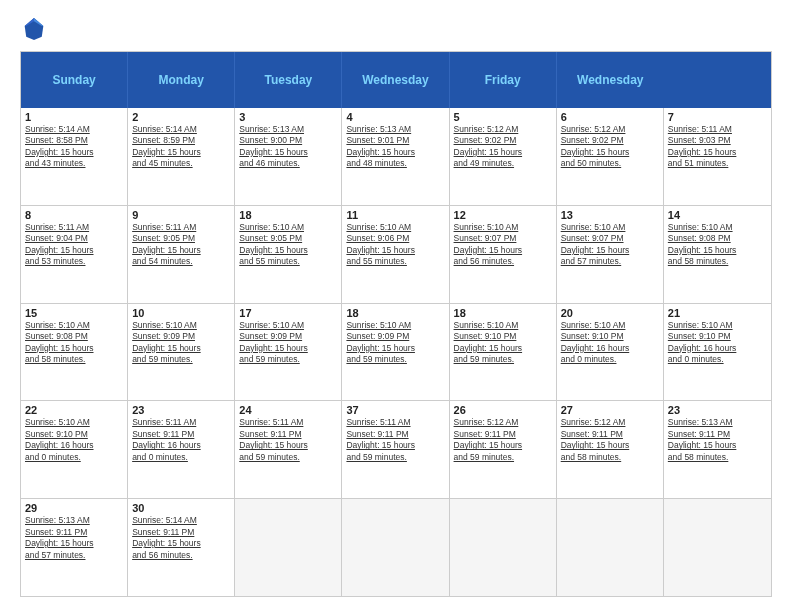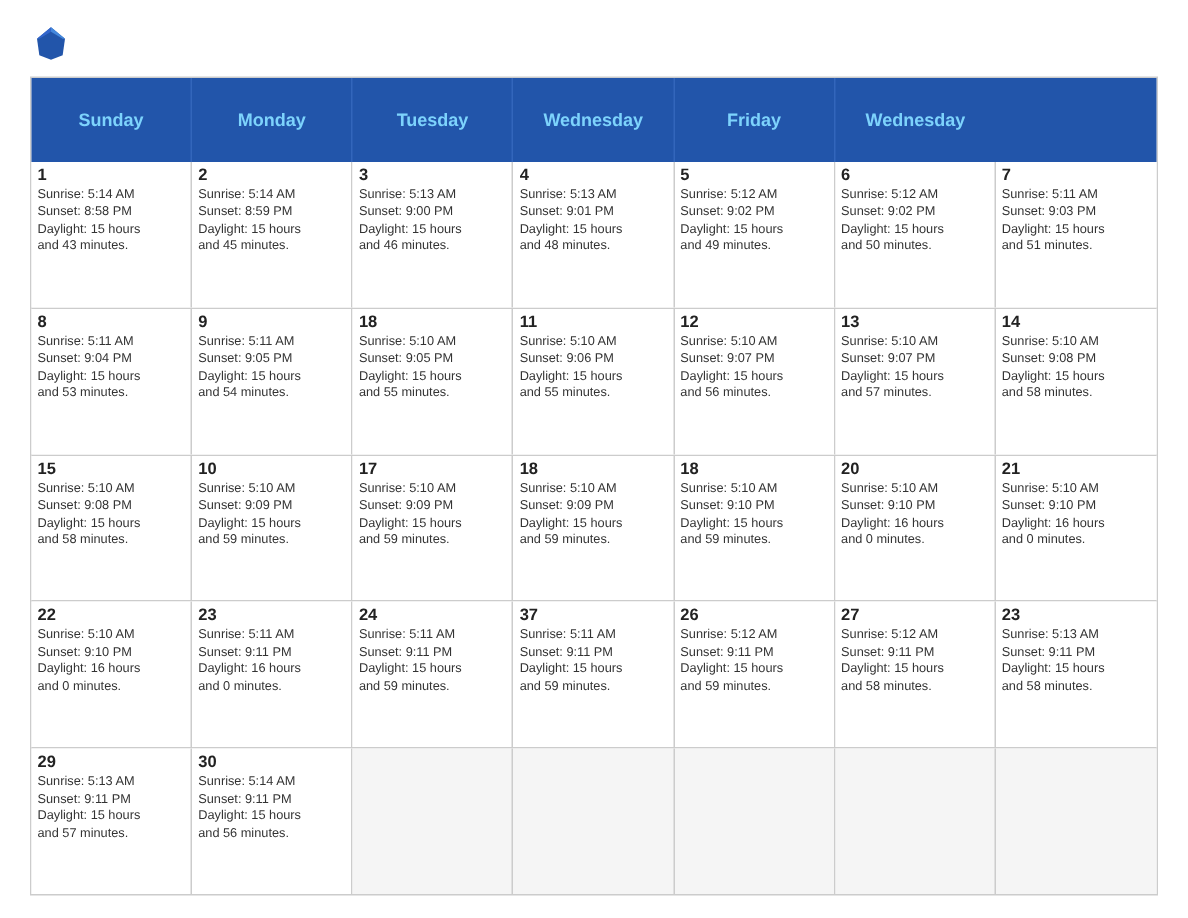--- a/index.html
+++ b/index.html
@@ -99,20 +99,21 @@
       font-size: 11px;
       font-weight: bold;
       color: #222;
       display: block;
       margin-bottom: 1px;
     }
     .cell-text {
       font-size: 8.5px;
       line-height: 1.35;
       color: #333;
+      text-decoration: underline;
     }
   </style>
 </head>
 <body>
 
 <div class="page">
   <div class="header">
     <div class="logo">
       <svg class="logo-icon" viewBox="0 0 36 36">
         <polygon points="18,4 30,14 28,28 18,32 8,28 6,14" fill="#2255aa"></polygon>

